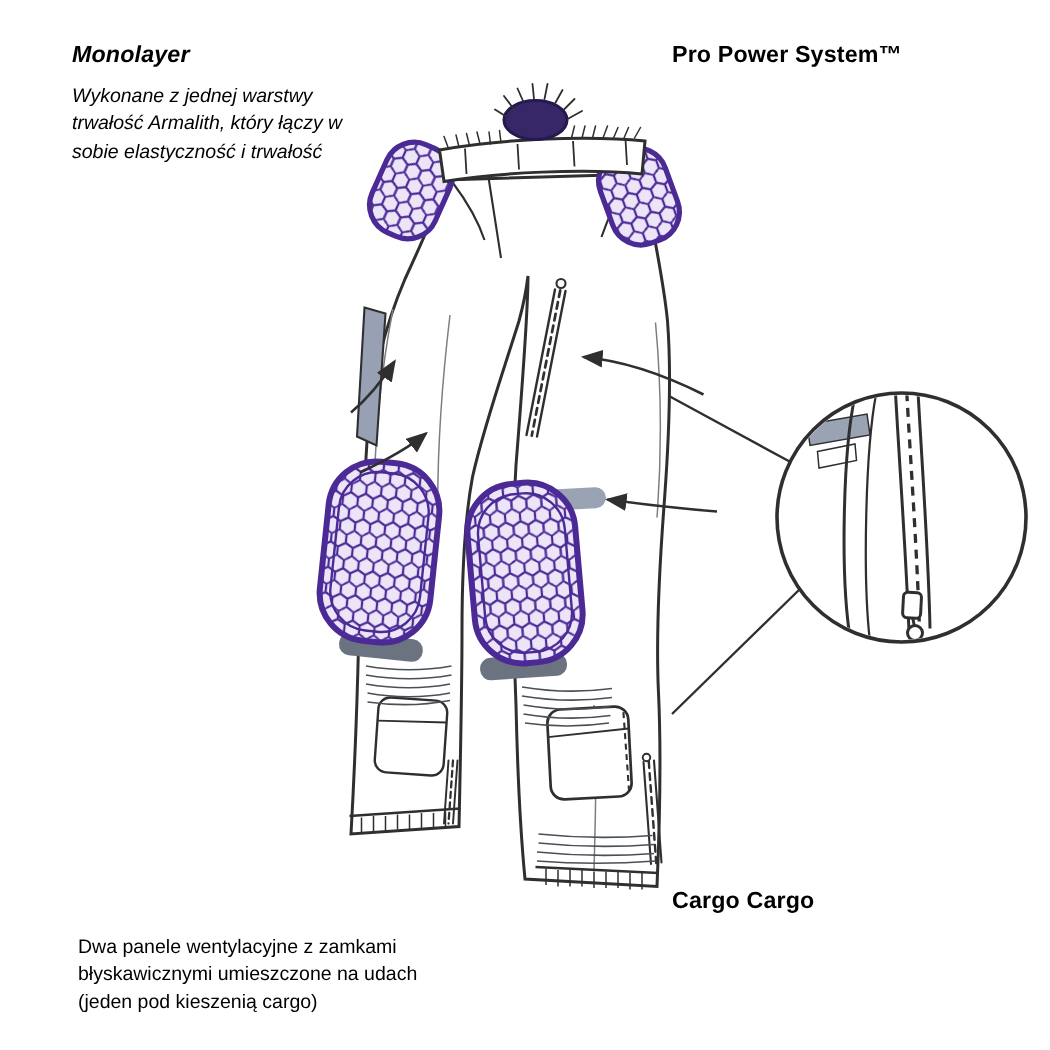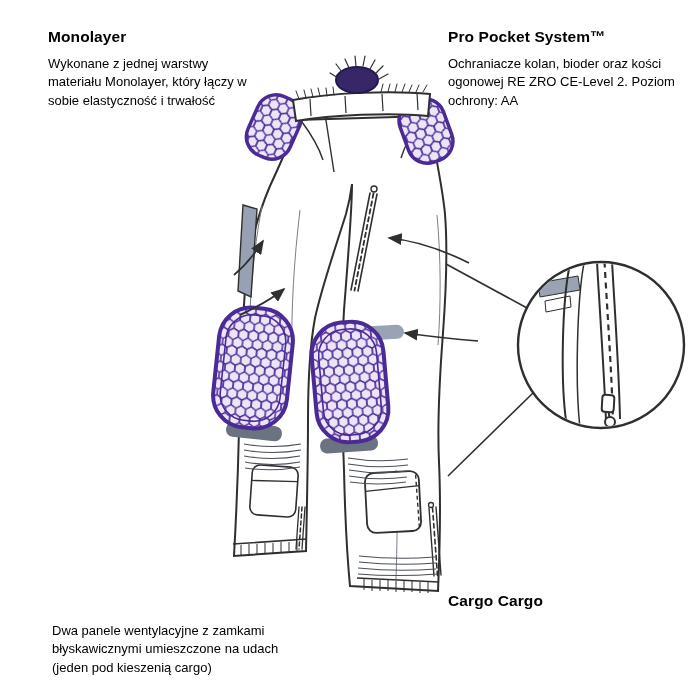--- a/index.html
+++ b/index.html
@@ -4,21 +4,21 @@
 <style>
   html,body{margin:0;padding:0;background:#fff;}
   .canvas{
     position:relative;width:700px;height:700px;background:#fff;
     font-family:"Liberation Sans", sans-serif;color:#000;overflow:hidden;
   }
   .stage{position:absolute;left:0;top:0;width:700px;height:700px;}
   .callout{position:absolute;}
   .callout h3{font-size:15.5px;font-weight:700;margin:0 0 9px 0;letter-spacing:.1px;}
   .callout p{font-size:13px;line-height:1.42;margin:0;}
-  .tl{left:48px;top:28px;width:200px;}
+  .tl{left:48px;top:28px;width:200px;font-style:italic;}
   .tr{left:448px;top:28px;width:232px;}
   .bl{left:52px;top:622px;width:238px;}
   .br{left:448px;top:592px;width:224px;}
 
   
   .stroke-main{stroke:var(--c-outline,#2f2f2f);fill:none;}
   .fill-body{fill:#ffffff;stroke:var(--c-outline,#2f2f2f);}
   .seam{stroke:#7a7f87;fill:none;}
   .pad-bg{fill:var(--c-pad-fill,#ece5f8);}
   .pad-border{fill:none;stroke:var(--c-pad-border,#4b2a96);}
@@ -168,26 +168,25 @@
     </g>
 
     <path class="arrow" stroke-width="1.7" marker-end="url(#ah)" d="M234,275 C247,264 256,252 263,241"></path>
     <path class="arrow" stroke-width="1.7" marker-end="url(#ah)" d="M240,315 C257,307 272,299 284,289"></path>
     <path class="arrow" stroke-width="1.7" marker-end="url(#ah)" d="M469,263 C439,248 411,240 389,238"></path>
     <path class="arrow" stroke-width="1.7" marker-end="url(#ah)" d="M478,341 C453,339 427,336 405,333"></path>
   </svg>
 
   <div class="callout tl">
     <h3>Monolayer</h3>
-    <p>Wykonane z jednej warstwy materiału Monolayer, który łączy w sobie elastyczność i trwałość</p>
+    <p>Wykonane z jednej warstwy trwałość Armalith, który łączy w sobie elastyczność i trwałość</p>
   </div>
 
   <div class="callout tr">
-    <h3>Pro Pocket System™</h3>
-    <p>Ochraniacze kolan, bioder oraz kości ogonowej RE ZRO CE-Level 2. Poziom ochrony: AA</p>
+    <h3>Pro Power System™</h3>
   </div>
 
   <div class="callout bl">
     <p>Dwa panele wentylacyjne z zamkami błyskawicznymi umieszczone na udach (jeden pod kieszenią cargo)</p>
   </div>
 
   <div class="callout br">
     <h3>Cargo Cargo</h3>
   </div>
 

